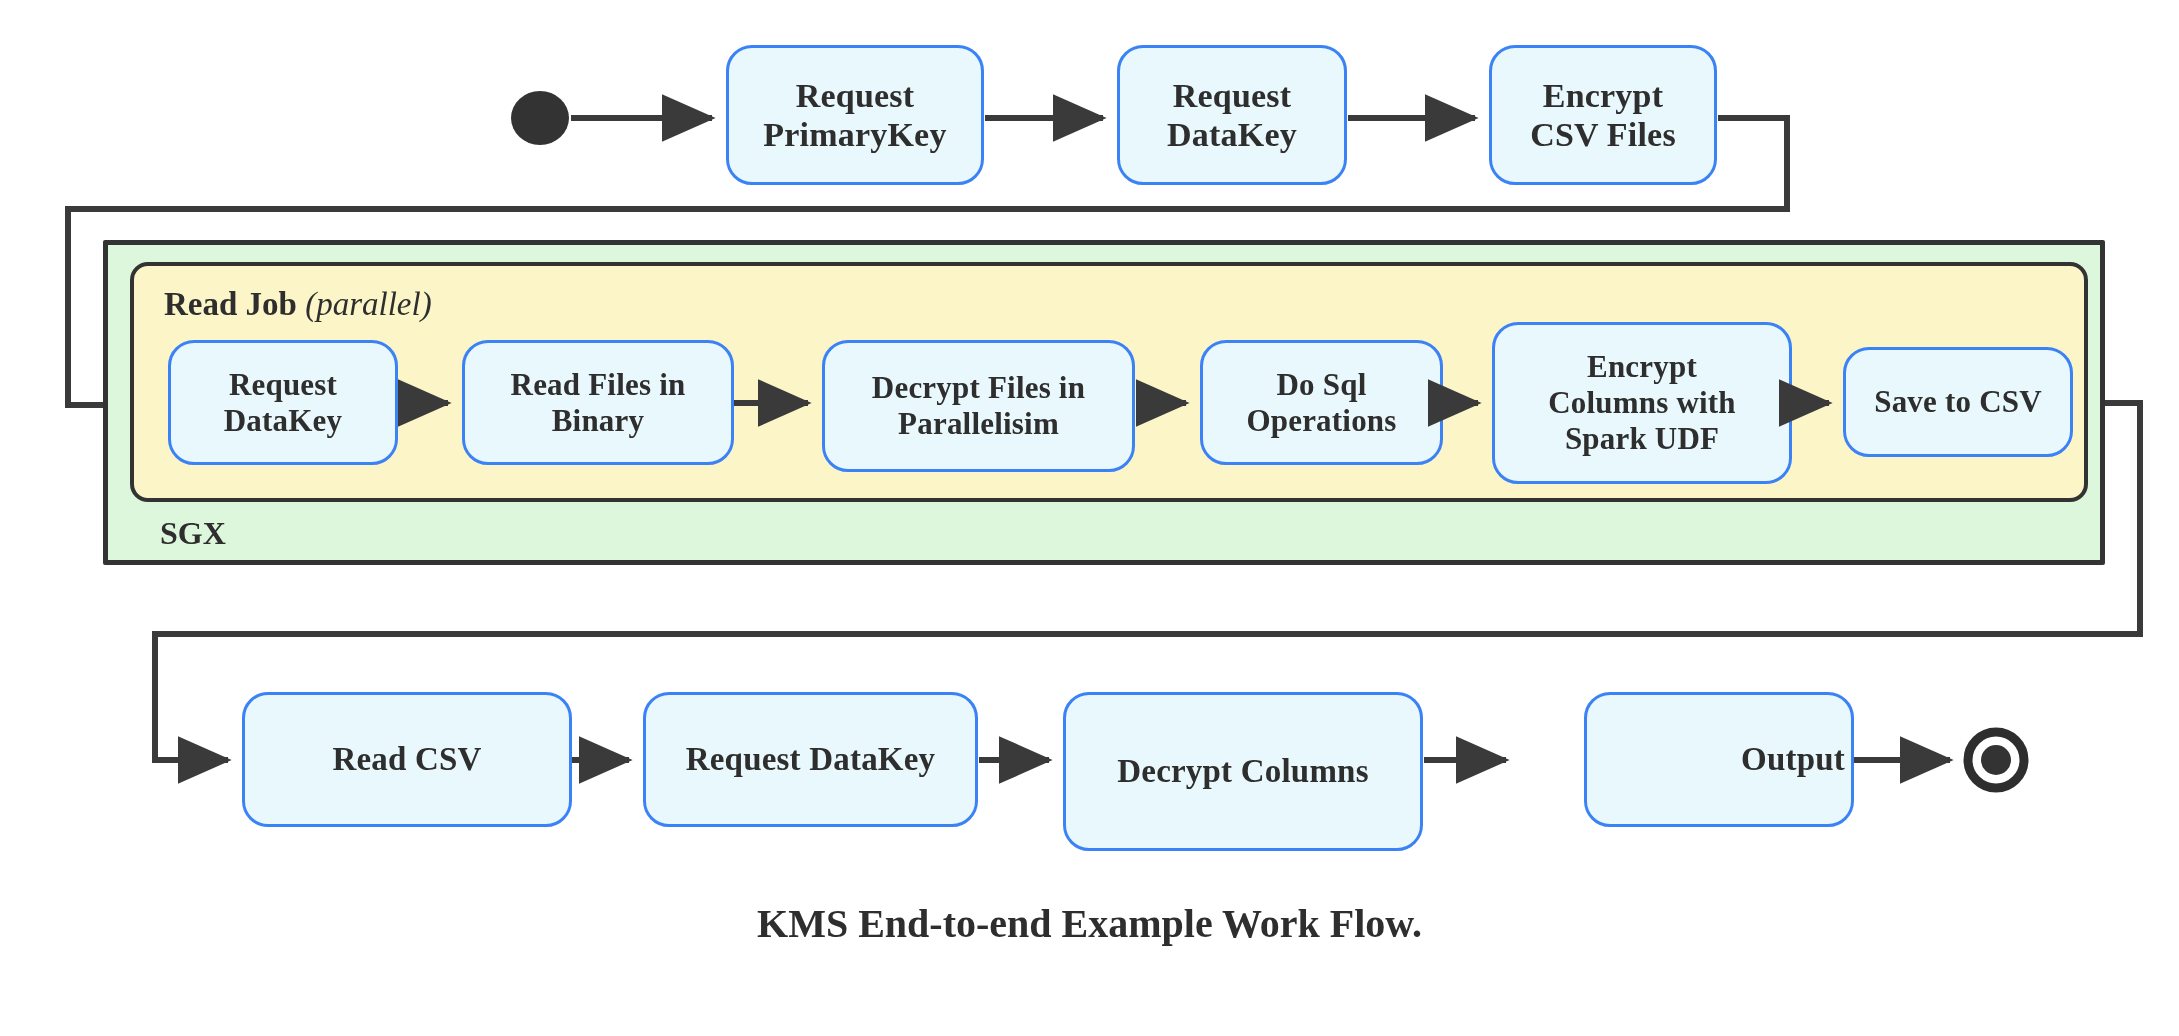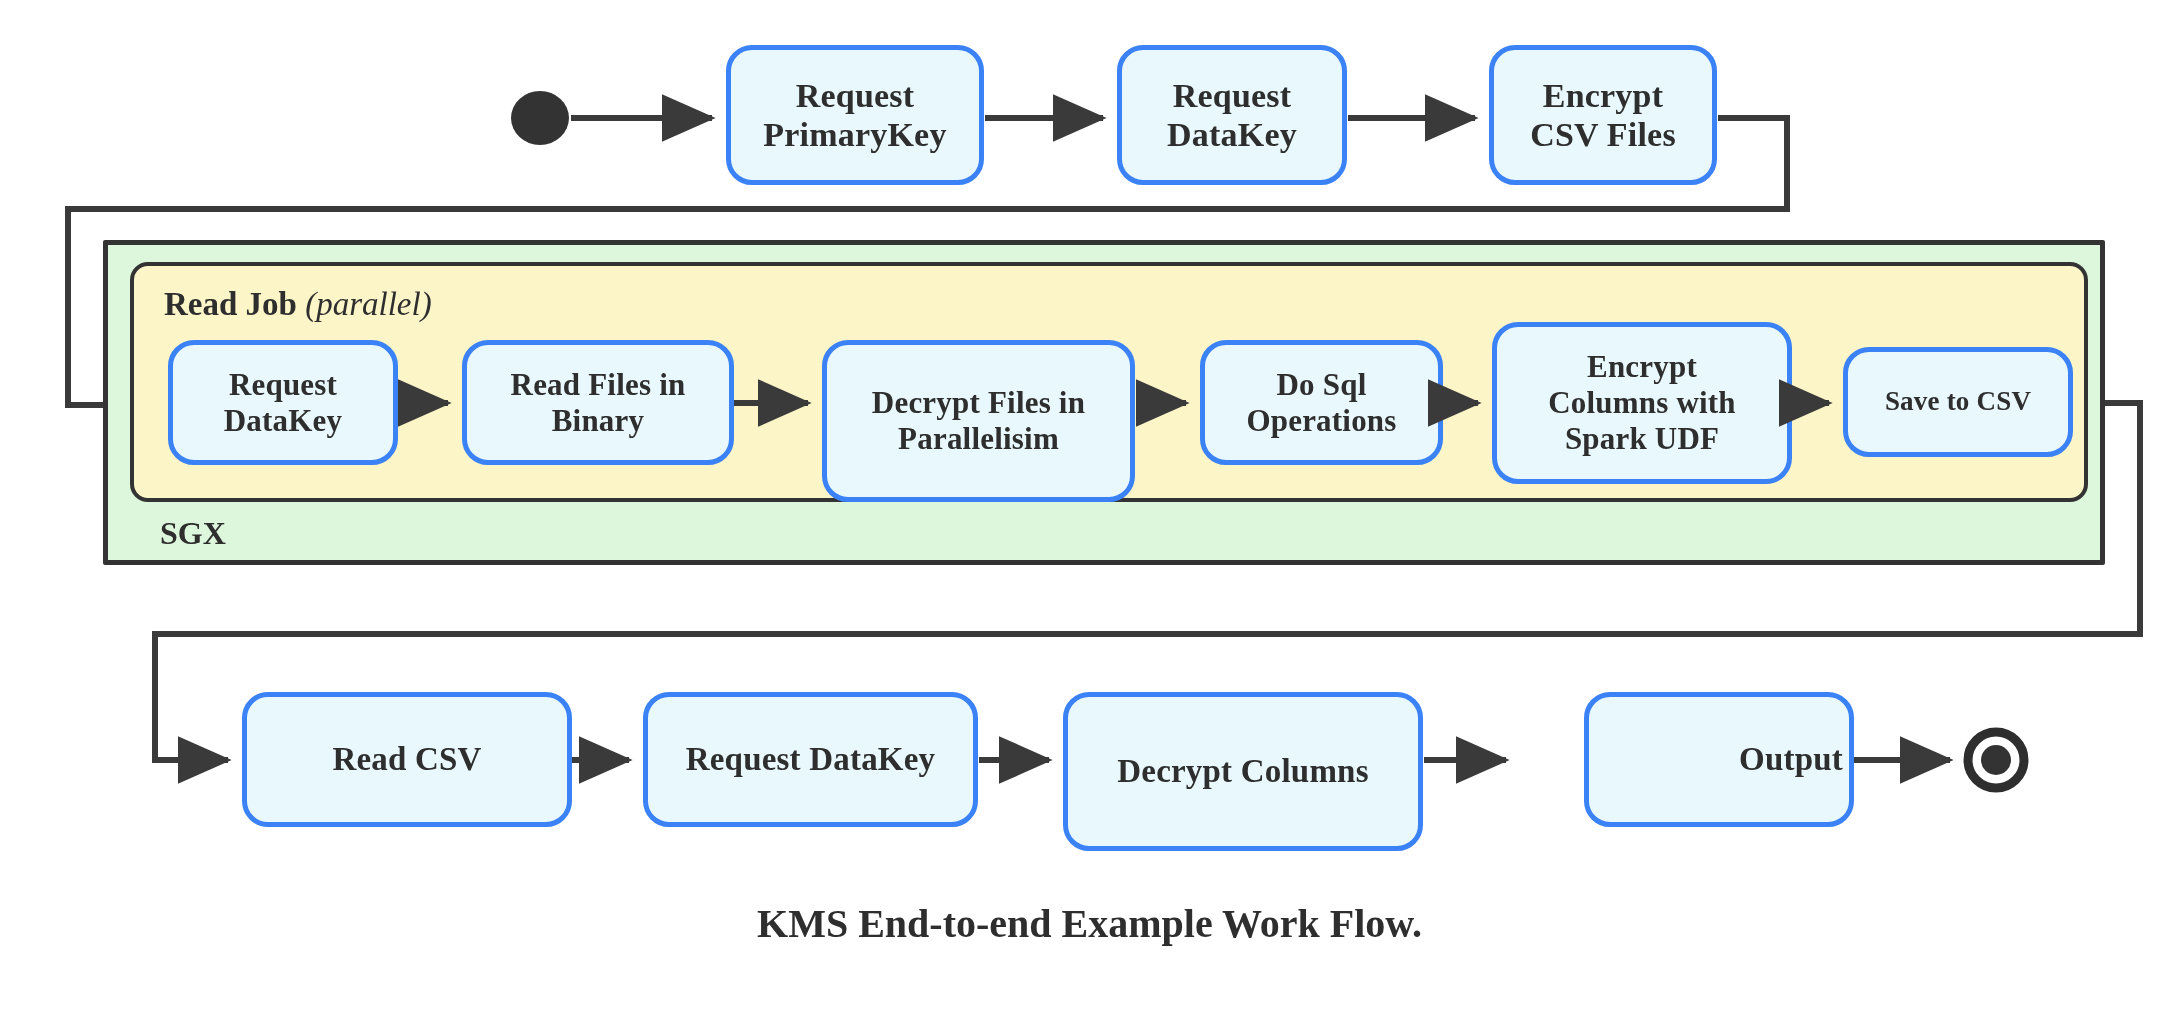--- a/index.html
+++ b/index.html
@@ -23,21 +23,21 @@
     position: absolute;
     top: 0;
     left: 0;
     width: 2179px;
     height: 1036px;
   }
   .node-box {
     position: absolute;
     box-sizing: border-box;
     background: #e9f8fc;
-    border: 5px solid #3b82f6;
+    border: 3px solid #3b82f6;
     border-radius: 26px;
     display: flex;
     align-items: center;
     justify-content: center;
     text-align: center;
     color: #2e2e2e;
     font-weight: bold;
     font-family: "Liberation Serif", "DejaVu Serif", serif;
     line-height: 1.16;
     letter-spacing: 0.2px;
@@ -162,34 +162,34 @@
   </div>
 
   <div class="node-box" style="left:168px; top:340px; width:230px; height:125px; font-size:31px;">
     <span class="node-label">Request
 DataKey</span>
   </div>
   <div class="node-box" style="left:462px; top:340px; width:272px; height:125px; font-size:31px;">
     <span class="node-label">Read Files in
 Binary</span>
   </div>
-  <div class="node-box" style="left:822px; top:340px; width:313px; height:162px; font-size:31px;">
+  <div class="node-box" style="left:822px; top:340px; width:313px; height:132px; font-size:31px;">
     <span class="node-label">Decrypt Files in
 Parallelisim</span>
   </div>
   <div class="node-box" style="left:1200px; top:340px; width:243px; height:125px; font-size:31px;">
     <span class="node-label">Do Sql
 Operations</span>
   </div>
   <div class="node-box" style="left:1492px; top:322px; width:300px; height:162px; font-size:31px;">
     <span class="node-label">Encrypt
 Columns with
 Spark UDF</span>
   </div>
-  <div class="node-box" style="left:1843px; top:347px; width:230px; height:110px; font-size:27px;">
+  <div class="node-box" style="left:1843px; top:347px; width:230px; height:110px; font-size:31px;">
     <span class="node-label">Save to CSV</span>
   </div>
 
   <svg class="layer" id="edge-layer-front" viewBox="0 0 2179 1036">
     <g>
       <line x1="400" y1="403" x2="448" y2="403" stroke="#3a3a3a" stroke-width="6" marker-end="url(#arrowhead)"></line>
     </g>
     <g>
       <line x1="734" y1="403" x2="808" y2="403" stroke="#3a3a3a" stroke-width="6" marker-end="url(#arrowhead)"></line>
     </g>

